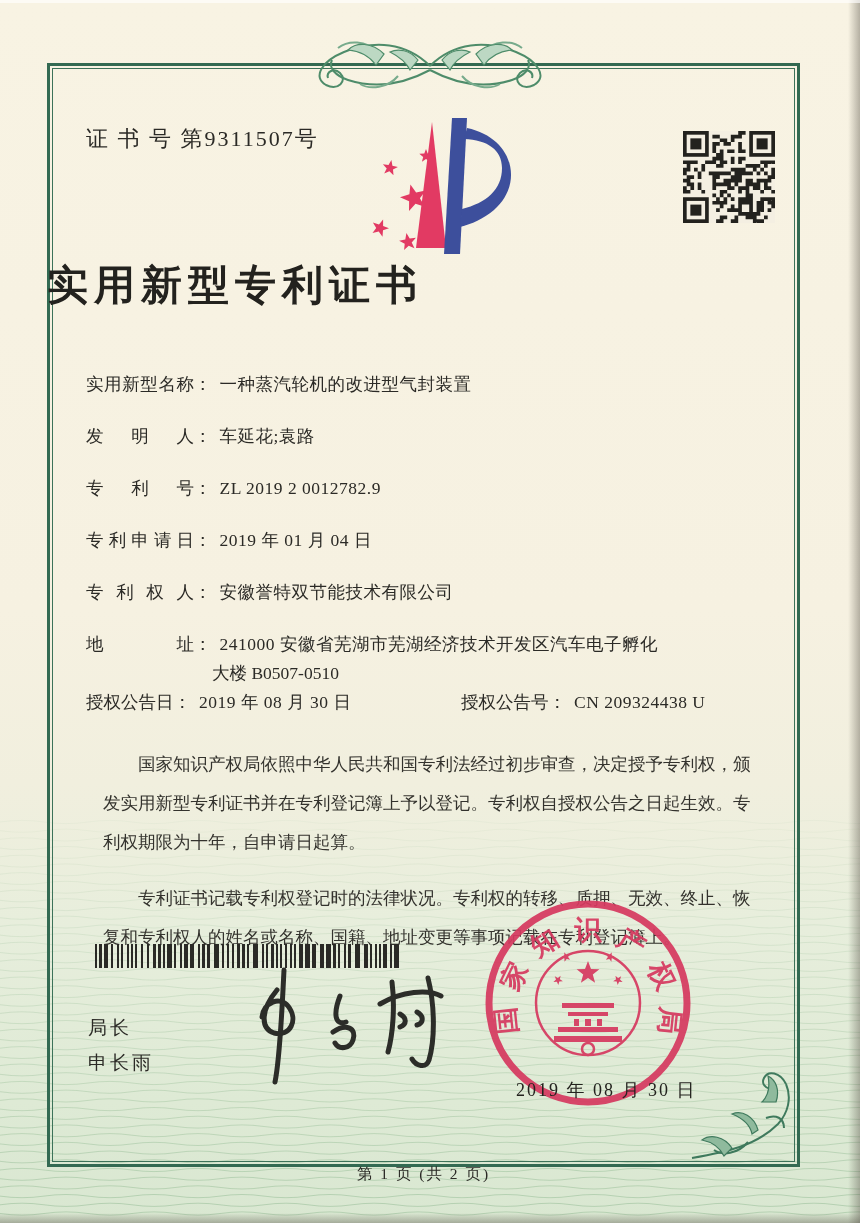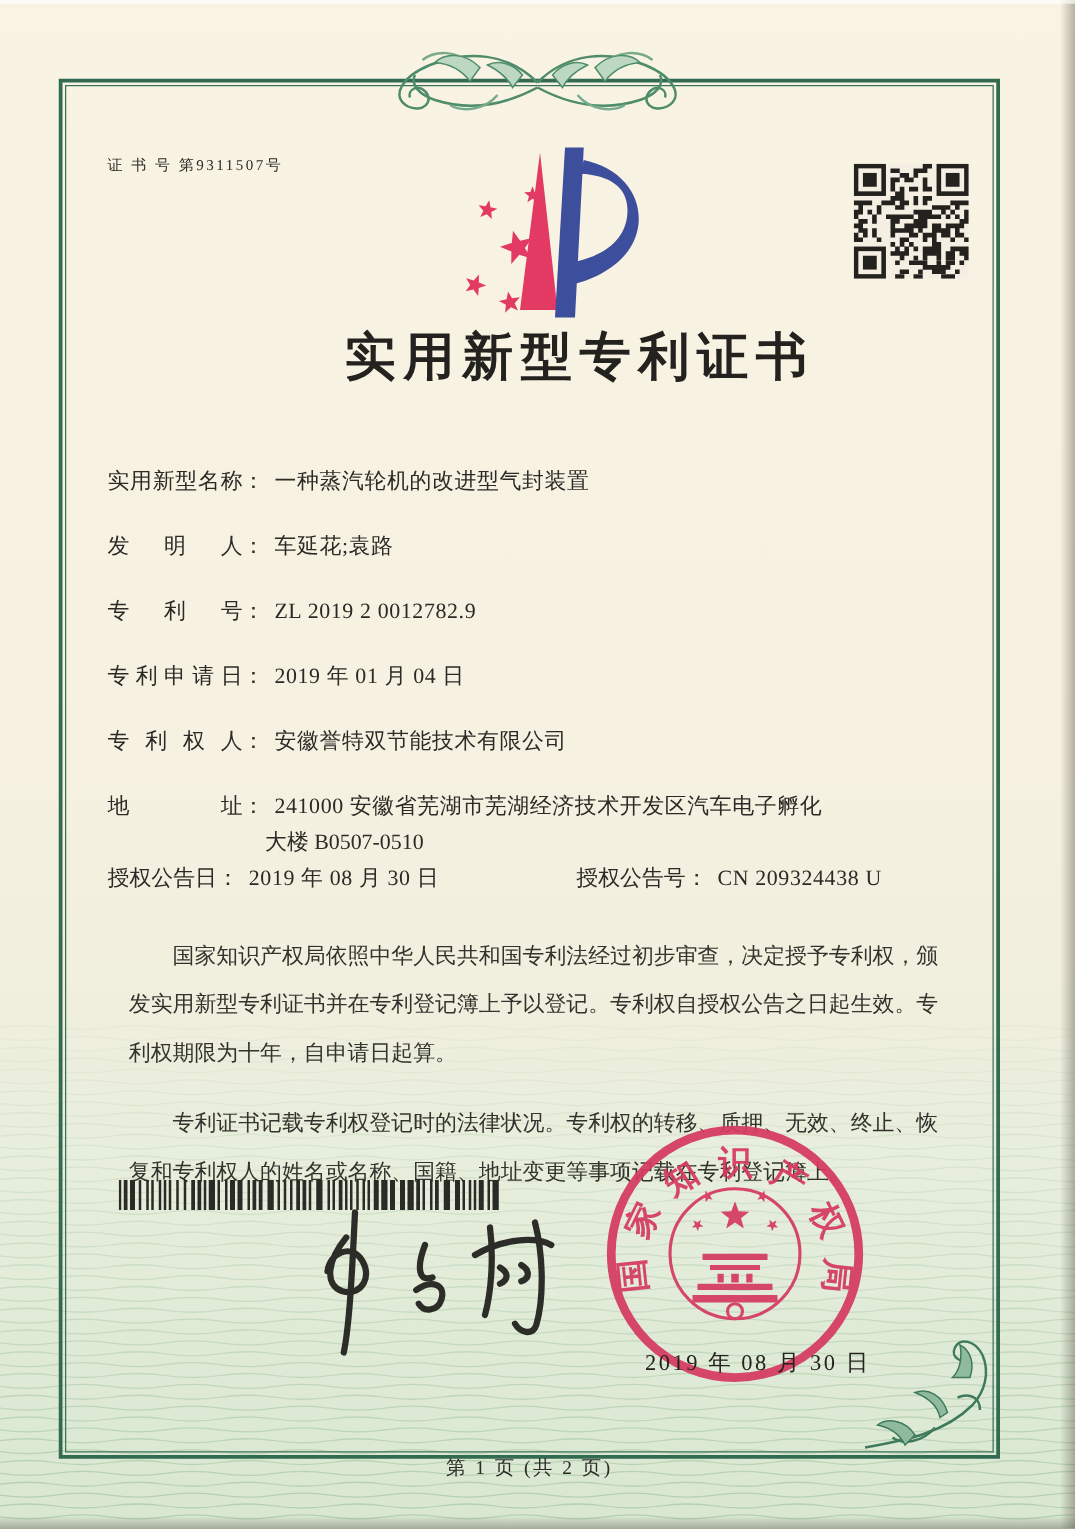--- a/index.html
+++ b/index.html
@@ -6,25 +6,25 @@
   .page{position:relative;width:860px;height:1223px;overflow:hidden;
     background:linear-gradient(180deg,#f8f3e3 0%,#f6f1e1 50%,#f1efde 64%,#e7eedc 76%,#deead5 90%,#d9e7d1 100%);
     font-family:"Liberation Serif","DejaVu Serif",serif;color:#2b2a26;}
   svg{display:block;}
   .abs{position:absolute;}
   .waves{left:0;top:818px;z-index:1;}
   .frame{left:47px;top:63px;width:747px;height:1098px;border:3px solid #336a52;z-index:2;}
   .frame-inner{position:absolute;inset:2px;border:1px solid #3c7259;}
   .orn-top{left:278px;top:32px;z-index:3;}
   .orn-corner{left:688px;top:1056px;z-index:3;}
-  .cert-no{left:86px;top:124px;font-size:12px;letter-spacing:2px;z-index:4;}
+  .cert-no{left:86px;top:124px;font-size:22px;letter-spacing:2px;z-index:4;}
   .logo{left:352px;top:106px;z-index:4;}
   .qr{left:683px;top:131px;z-index:4;}
-  .title{left:47px;top:258px;width:753px;margin:0;text-align:center;font-size:41px;font-weight:700;
-    letter-spacing:6px;z-index:4;color:#23221e;padding-left:40px;}
+  .title{left:47px;top:258px;width:753px;margin:0;font-size:41px;font-weight:700;
+    letter-spacing:6px;z-index:4;color:#23221e;}
   .row{left:86px;width:690px;font-size:17.5px;z-index:4;white-space:nowrap;}
   .lbl{display:inline-block;width:108px;text-align:justify;text-align-last:justify;vertical-align:bottom;}
   .lbl5{display:inline-block;vertical-align:bottom;}
   .colon{margin-right:8px;}
   .val{letter-spacing:.5px;}
   .addr2{left:212px;font-size:17.5px;z-index:4;}
   .grant-no{position:absolute;left:344px;top:0;margin-left:31px;}
   .paras{left:86px;top:728px;width:692px;font-size:17.5px;line-height:39px;z-index:4;color:#33322d;}
   .paras p{margin:17px;text-indent:2em;}
   .barcode{left:95px;top:944px;z-index:4;}
@@ -235,20 +235,24 @@
       <rect x="260" y="0" width="5" height="24" fill="#2a2a26"></rect>
       <rect x="269" y="0" width="4" height="24" fill="#2a2a26"></rect>
       <rect x="275" y="0" width="2" height="24" fill="#2a2a26"></rect>
       <rect x="280" y="0" width="2" height="24" fill="#2a2a26"></rect>
       <rect x="284" y="0" width="2" height="24" fill="#2a2a26"></rect>
       <rect x="288" y="0" width="4" height="24" fill="#2a2a26"></rect>
       <rect x="295" y="0" width="2" height="24" fill="#2a2a26"></rect>
       <rect x="299" y="0" width="5" height="24" fill="#2a2a26"></rect>
     </svg>
 
+  <div class="abs signer">
+    <div>局长</div>
+    <div>申长雨</div>
+  </div>
 
   <svg class="abs signature" width="232" height="128" viewBox="0 0 232 128">
     <g stroke="#1d1d1b" stroke-width="5" fill="none" stroke-linecap="round" stroke-linejoin="round" opacity=".92">
       <path d="M62,8 C60,48 58,96 53,120"></path>
       <path d="M55,28 C40,46 37,66 52,71 C68,75 77,58 66,44 C58,34 42,40 40,55"></path>
       <path d="M118,34 C111,52 113,64 124,60"></path>
       <path d="M111,70 C124,61 135,66 131,78 C128,87 117,88 113,81"></path>
       <path d="M158,42 C180,29 206,27 219,34"></path>
       <path d="M170,20 C173,44 171,72 166,90"></path>
       <path d="M206,16 C213,44 213,78 207,98 C204,107 194,104 190,97"></path>

